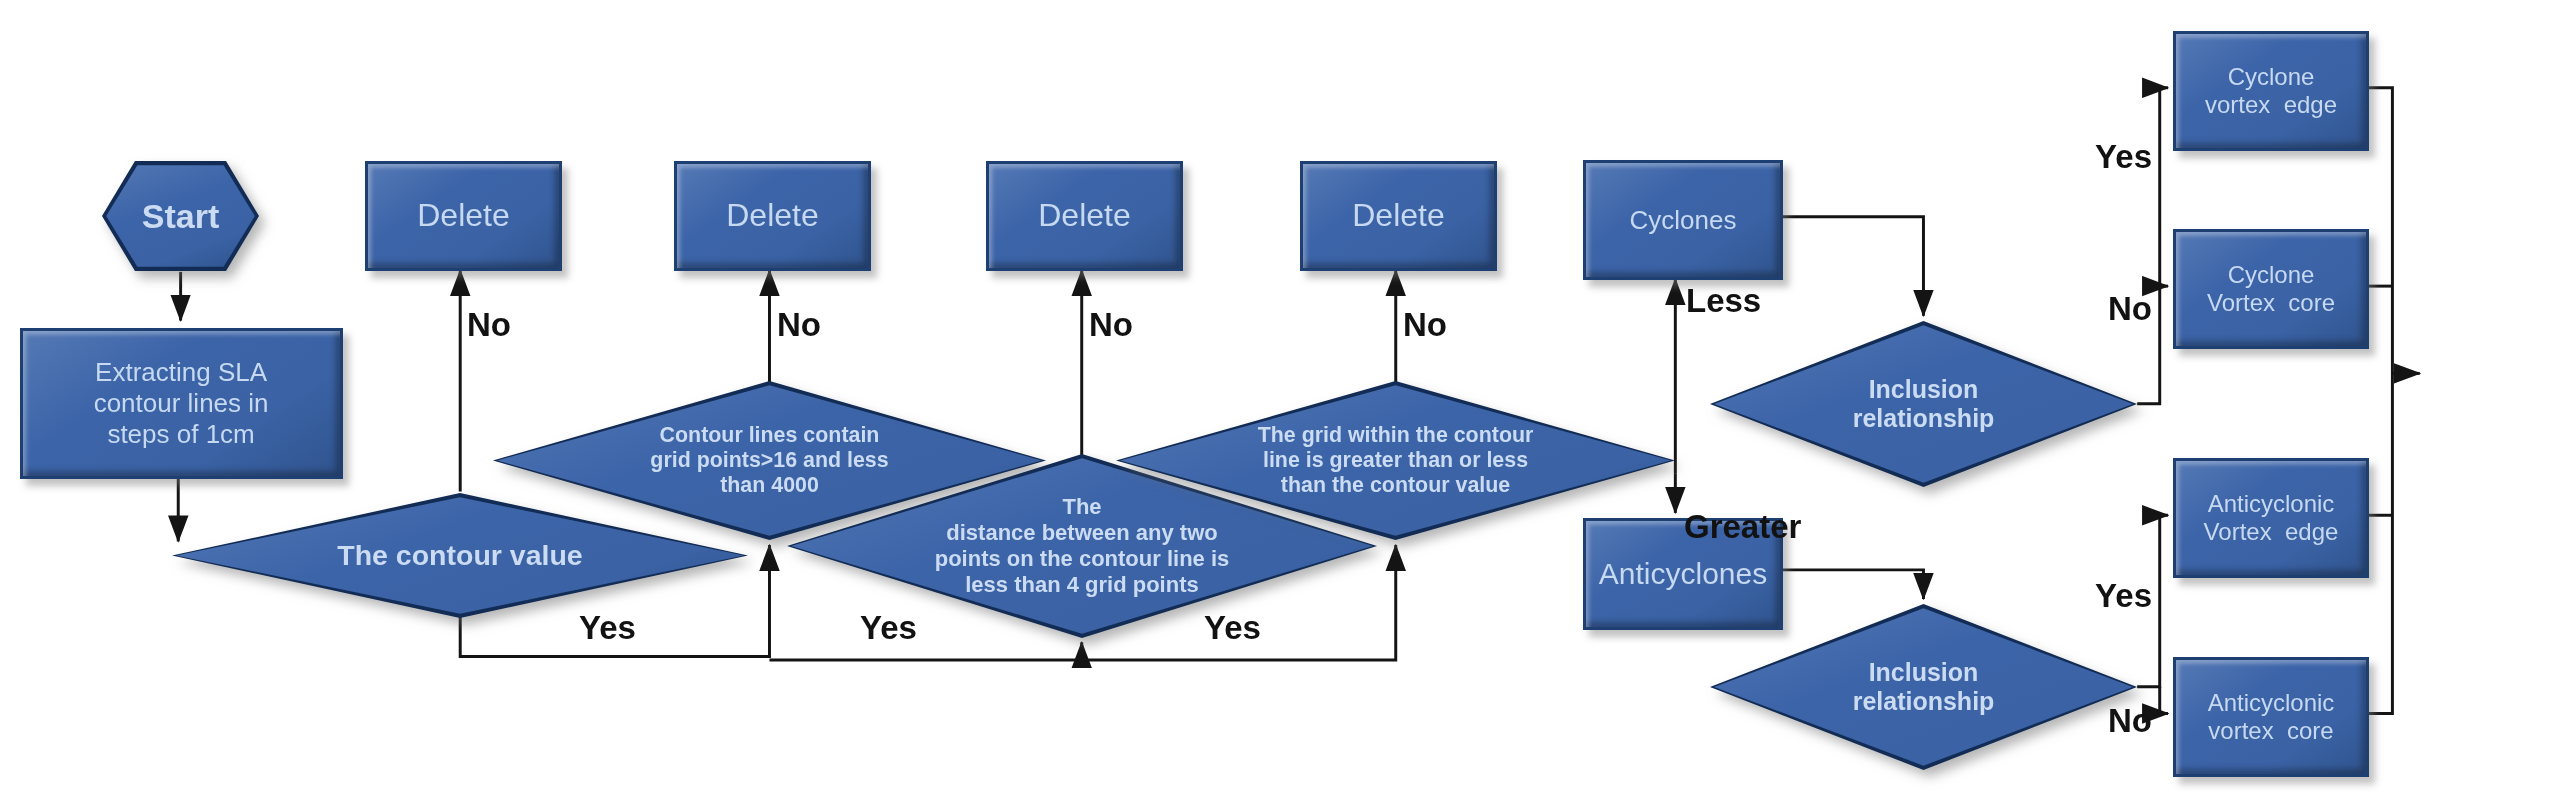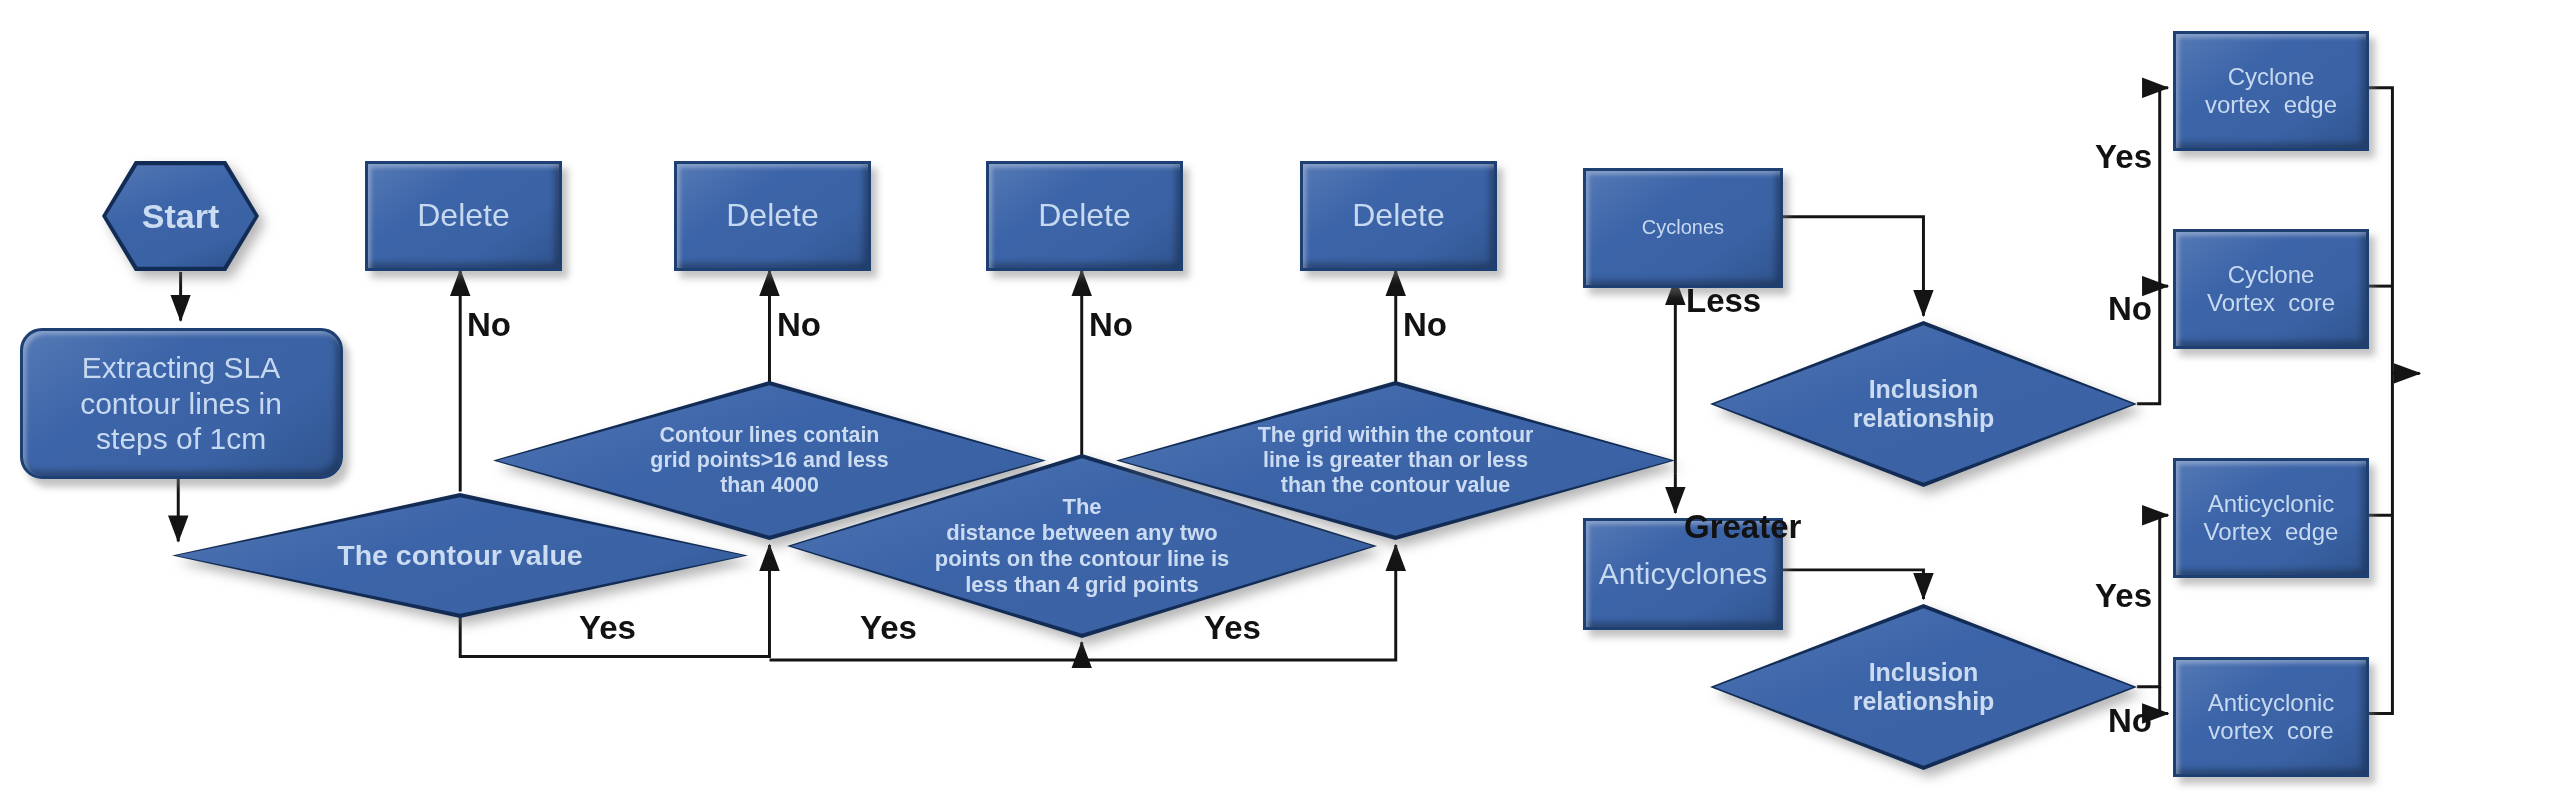--- a/index.html
+++ b/index.html
@@ -79,40 +79,40 @@
     </g>
   </svg>
 
   <div class="shape-clip hex" style="left:102px;top:161px;width:157px;height:110px;">
     <div class="clip-outer"></div>
     <div class="clip-inner" style="font-size:34px;">
       <span class="node-label">Start</span>
     </div>
   </div>
 
-  <div class="shape-rect" style="left:19.6px;top:328px;width:317px;height:145px;font-size:30px;border-radius:22px;">
+  <div class="shape-rect" style="left:19.6px;top:328px;width:317px;height:145px;font-size:26px;">
     <span class="node-label">Extracting SLA
 contour lines in
 steps of 1cm</span>
   </div>
 
   <div class="shape-rect" style="left:365px;top:161px;width:191px;height:104px;font-size:32px;">
     <span class="node-label">Delete</span>
   </div>
   <div class="shape-rect" style="left:674px;top:161px;width:191px;height:104px;font-size:32px;">
     <span class="node-label">Delete</span>
   </div>
   <div class="shape-rect" style="left:986px;top:161px;width:191px;height:104px;font-size:32px;">
     <span class="node-label">Delete</span>
   </div>
   <div class="shape-rect" style="left:1300px;top:161px;width:191px;height:104px;font-size:32px;">
     <span class="node-label">Delete</span>
   </div>
 
-  <div class="shape-rect" style="left:1583px;top:168px;width:194px;height:114px;font-size:20px;">
+  <div class="shape-rect" style="left:1583px;top:160px;width:194px;height:114px;font-size:26px;">
     <span class="node-label">Cyclones</span>
   </div>
   <div class="shape-rect" style="left:1583px;top:518px;width:194px;height:106px;font-size:30px;">
     <span class="node-label">Anticyclones</span>
   </div>
 
   <div class="shape-clip dia" style="left:172px;top:493px;width:576px;height:125px;">
     <div class="clip-outer"></div>
     <div class="clip-inner" style="font-size:28.5px;">
       <span class="node-label">The contour value</span>

